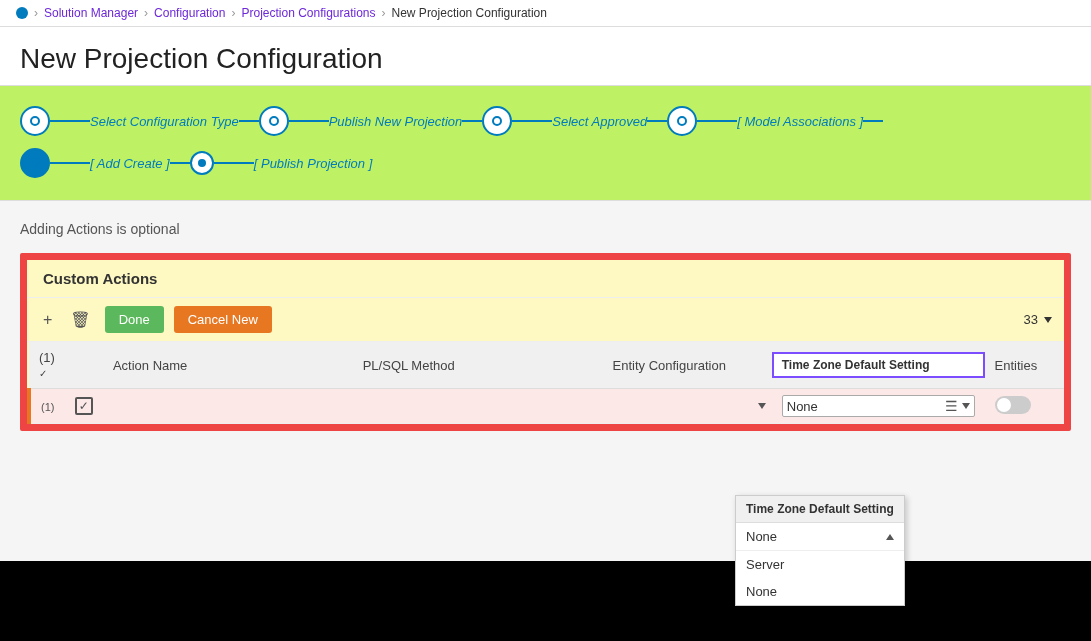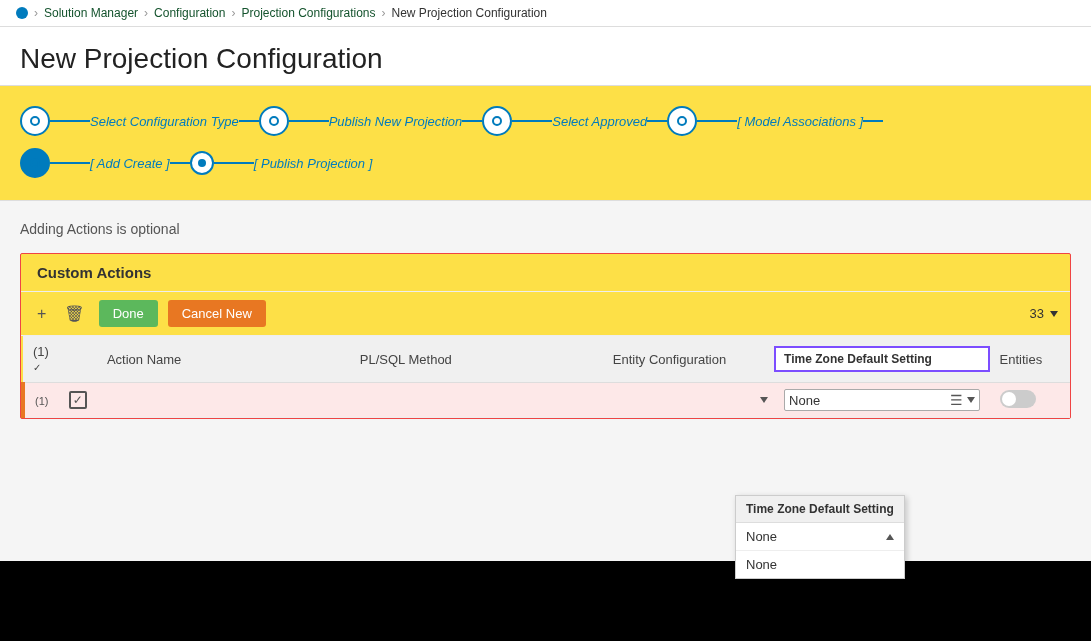--- a/index.html
+++ b/index.html
@@ -25,41 +25,41 @@
       width: 12px;
       height: 12px;
       border-radius: 50%;
       background: #007bbd;
       display: inline-block;
     }
     .breadcrumb-sep {
       color: #999;
     }
     .breadcrumb-link {
-      color: #14532d;
+      color: #6d28d9;
       cursor: pointer;
       text-decoration: none;
     }
     .breadcrumb-current { color: #333; }
 
     
     .page-title-area {
       background: #fff;
       padding: 16px 20px 10px 20px;
       border-bottom: 1px solid #ddd;
     }
     .page-title {
       font-size: 28px;
       font-weight: 300;
       color: #222;
     }
 
     
     .wizard-area {
-      background: #fde047;
+      background: #bef264;
       padding: 20px 20px 10px 20px;
       border-bottom: 1px solid #ddd;
     }
     .wizard-row {
       display: flex;
       align-items: center;
       flex-wrap: nowrap;
       margin-bottom: 12px;
     }
     .step-circle {
@@ -107,22 +107,22 @@
       background: #f5f5f5;
     }
     .optional-note {
       font-size: 14px;
       color: #555;
       margin-bottom: 16px;
     }
 
     
     .section-box {
-      background: #fde047;
-      border: 1px solid #ef4444;
+      background: #fef9c3;
+      border: 7px solid #ef4444;
       border-radius: 2px;
     }
     .section-header {
       padding: 10px 16px;
       font-size: 15px;
       font-weight: 600;
       color: #333;
       border-bottom: 1px solid #eee;
     }
     .toolbar {
@@ -489,16 +489,17 @@
     </div>
   </div>
 </div>
 
 <div class="dropdown-popup">
   <div class="dropdown-popup-header">Time Zone Default Setting</div>
   <div class="dropdown-popup-row selected">
     <span>None</span>
     <div class="popup-arrow-up"></div>
   </div>
+  <div class="dropdown-option">Server</div>
   <div class="dropdown-option">None</div>
 </div>
 
 <div style="background:#000; height:80px; position:fixed; bottom:0; left:0; right:0;"></div>
 
 </body></html>

